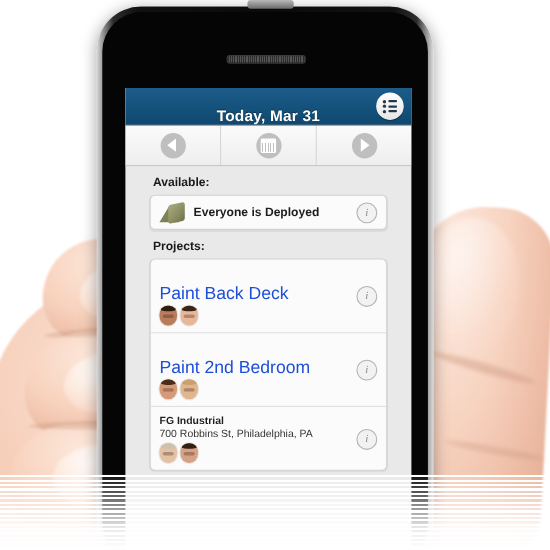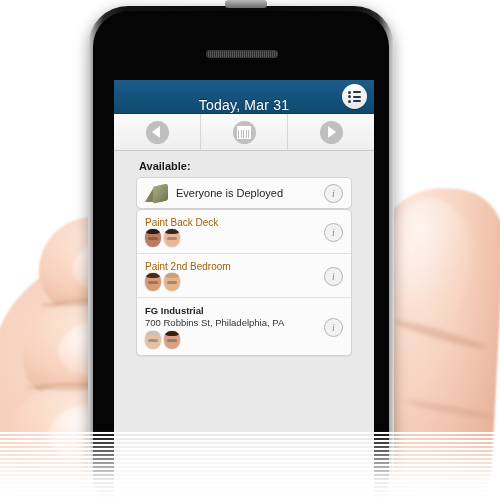--- a/index.html
+++ b/index.html
@@ -89,21 +89,21 @@
     position:absolute;left:114px;top:80px;width:260px;height:430px;
     background:#e9e9e9;overflow:hidden;z-index:15;
   }
 
   .titlebar{
     height:33px;background:linear-gradient(to bottom,#1d5c8a 0%,#14527c 55%,#10486f 100%);
     display:flex;align-items:center;justify-content:center;position:relative;
     border-bottom:1px solid #0b3a5c;
   }
   .titlebar .title{
-    color:#fff;font-size:14px;font-weight:normal;letter-spacing:.2px;
+    color:#fff;font-size:14px;font-weight:bold;letter-spacing:.2px;
     text-shadow:0 -1px 0 rgba(0,0,0,.45);
     margin-top:16px;
   }
   .menu-btn{
     position:absolute;right:7px;top:4px;width:25px;height:25px;border-radius:50%;
     background:linear-gradient(to bottom,#ffffff,#e6e6e6);
     display:flex;align-items:center;justify-content:center;
     box-shadow:0 1px 1px rgba(0,0,0,.3);
   }
   .menu-glyph{width:14px;height:12px;display:flex;flex-direction:column;justify-content:space-between;}
@@ -153,37 +153,37 @@
   .tent-left{
     position:absolute;left:0;top:2px;width:0;height:0;
     border-left:9px solid transparent;border-right:9px solid transparent;
     border-bottom:15px solid #7e8156;
   }
   .tent-right{
     position:absolute;left:8px;top:0;width:15px;height:17px;
     background:linear-gradient(135deg,#a8ab7c 0%,#8d9064 55%,#6e7149 100%);
     border-radius:2px 3px 2px 2px;transform:skewY(-12deg);
   }
-  .avail-text{font-size:11px;font-weight:normal;color:#1d1d1d;flex:1;}
+  .avail-text{font-size:11px;font-weight:bold;color:#1d1d1d;flex:1;}
 
   .info{
     width:17px;height:17px;border-radius:50%;border:1.5px solid #b3b3b3;
     background:#f2f2f2;color:#8a8a8a;font-size:10px;font-style:italic;
     font-family:"Liberation Serif",serif;
     display:flex;align-items:center;justify-content:center;flex:none;
   }
 
   .proj-list{display:flex;flex-direction:column;}
   .proj-row{
     display:flex;align-items:center;padding:7px 8px 6px 8px;
     border-bottom:1px solid #e0e0e0;
   }
   .proj-row:last-child{border-bottom:none;}
   .proj-main{flex:1;min-width:0;}
-  .proj-title{font-size:10px;color:#a16207;margin-bottom:1px;}
+  .proj-title{font-size:16px;color:#1d4ed8;margin-bottom:1px;margin-top:16px;}
   .proj-client{font-size:9.5px;font-weight:bold;color:#1f1f1f;margin-bottom:1px;}
   .proj-addr{font-size:9.5px;color:#333;margin-bottom:3px;}
   .faces{display:flex;gap:3px;}
   .face{
     width:16px;height:18px;border-radius:44% 44% 48% 48%;position:relative;overflow:hidden;
     box-shadow:0 0 0 1px rgba(0,0,0,.08);
   }
   .face:before{
     content:"";position:absolute;left:50%;top:-4px;transform:translateX(-50%);
     width:17px;height:9px;border-radius:50% 50% 40% 40%;
@@ -272,20 +272,21 @@
       <div class="avail-row">
         <div class="tent">
           <div class="tent-left"></div>
             <div class="tent-right"></div>
         </div>
         <div class="avail-text">Everyone is Deployed</div>
         <div class="info">i</div>
       </div>
     </div>
 
+    <div class="section-label">Projects:</div>
 
     <div class="card proj-list">
 
       <div class="proj-row">
         <div class="proj-main">
           <div class="proj-title">Paint Back Deck</div>
           <div class="faces">
             <div class="face face-a"></div>
             <div class="face face-b"></div>
           </div>

